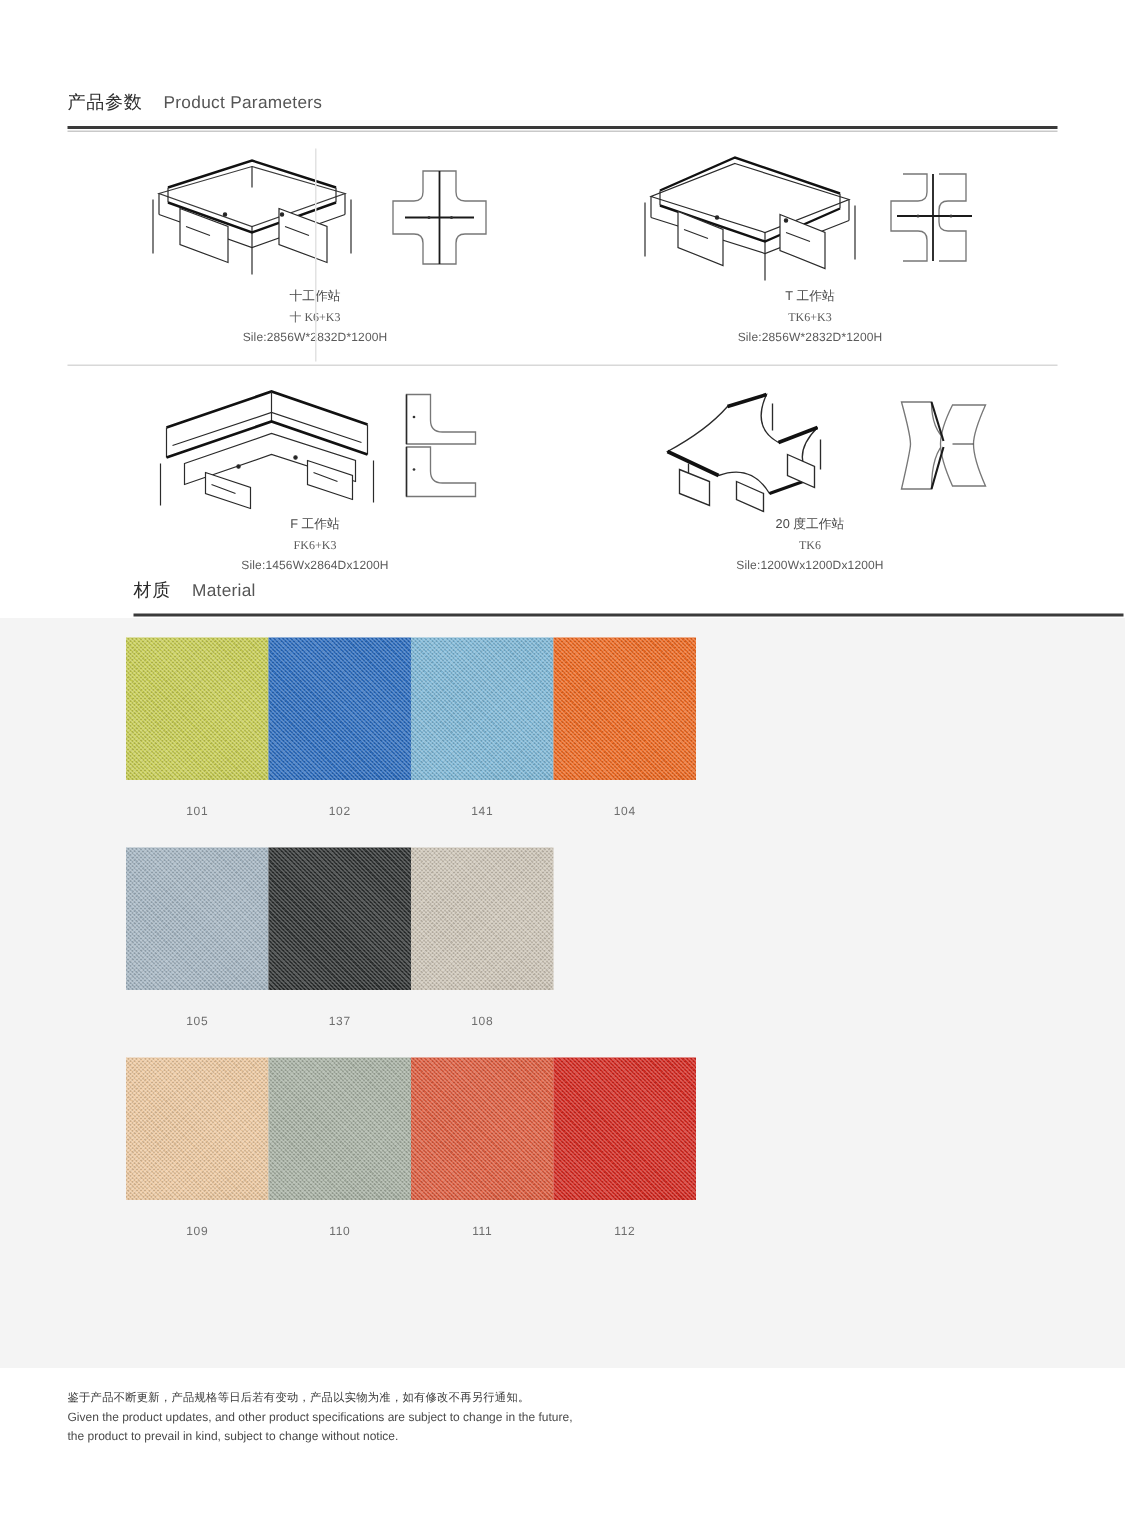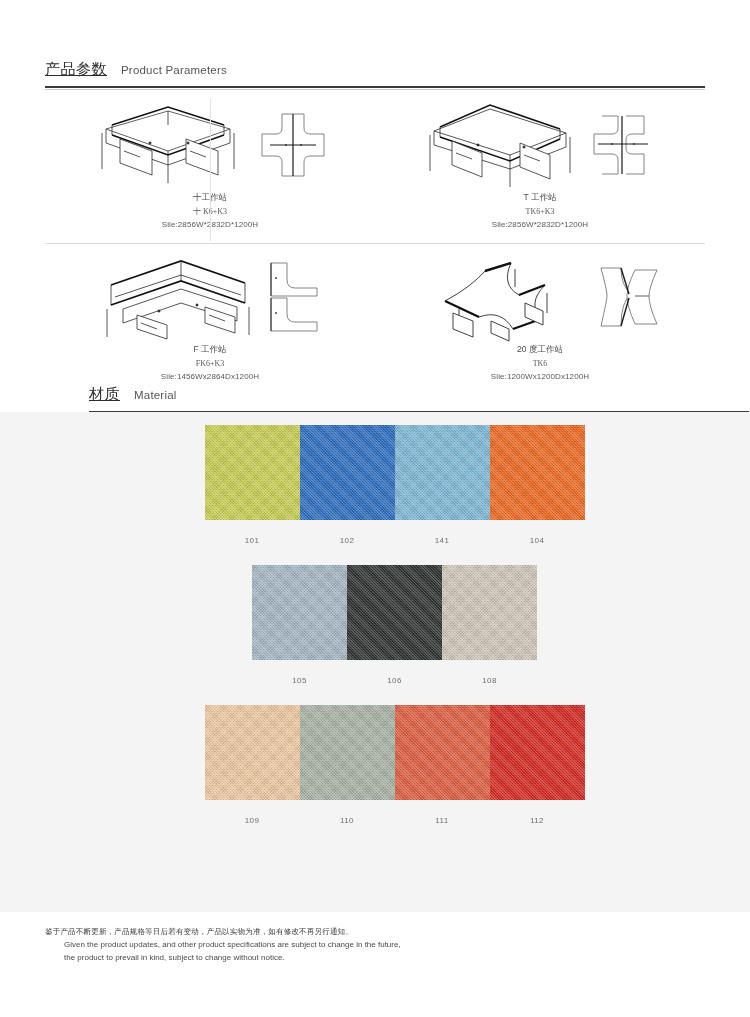--- a/index.html
+++ b/index.html
@@ -15,21 +15,21 @@
 
   
   .section-head{
     position:absolute;
     left:45px;width:660px;
   }
   .section-head .titles{
     display:flex;align-items:baseline;gap:14px;
     padding-bottom:7px;
   }
-  .sh-cn{font-size:15px;color:#2c2c2c;letter-spacing:.5px;text-decoration:underline;}
+  .sh-cn{font-size:12px;color:#2c2c2c;letter-spacing:.5px;}
   .sh-en{font-size:11.5px;color:#555;letter-spacing:.2px;}
   .rule{height:0;border-top:2px solid #3a3a3a;width:100%;}
   .rule-thin{height:0;border-top:1px solid #c9c9c9;width:100%;margin-top:1px;}
 
   
   .products{
     position:absolute;left:45px;top:95px;width:660px;height:300px;
   }
   .prow{display:flex;width:100%;height:148px;}
   .pcell{width:50%;height:100%;position:relative;}
@@ -55,21 +55,21 @@
   .cap-size{font-size:8px;color:#5a5a5a;letter-spacing:.1px;}
 
   
   .material-band{
     position:absolute;left:0;top:412px;width:750px;height:500px;
     background:#f4f4f4;
   }
   .swatch-grid{
     position:absolute;left:45px;top:425px;width:660px;
   }
-  .srow{display:flex;justify-content:center;margin-bottom:20px;margin-left:39px;}
+  .srow{display:flex;justify-content:flex-start;margin-bottom:20px;margin-left:39px;}
   .swatch{width:95px;}
   .chip{
     width:95px;height:95px;position:relative;overflow:hidden;
   }
   .chip .weave{
     position:absolute;inset:0;
     opacity:.40;
     background-image:
       repeating-linear-gradient(45deg, rgba(255,255,255,.55) 0 1px, rgba(0,0,0,0) 1px 2px),
       repeating-linear-gradient(-45deg, rgba(0,0,0,.30) 0 1px, rgba(0,0,0,0) 1px 2px),
@@ -77,21 +77,21 @@
   }
   .chip-num{
     margin-top:16px;text-align:center;font-size:8px;color:#6e6e6e;letter-spacing:.4px;
   }
 
   
   .footer{
     position:absolute;left:45px;top:925px;width:660px;
   }
   .f-cn{font-size:7.5px;color:#3a3a3a;line-height:13px;letter-spacing:.2px;}
-  .f-en{font-size:8px;color:#4a4a4a;line-height:13px;margin-left:19px;}
+  .f-en{font-size:8px;color:#4a4a4a;line-height:13px;}
 </style>
 </head>
 <body>
 
 <div class="page">
 
   <div class="section-head" style="top:60px;">
     <div class="titles">
       <span class="sh-cn">产品参数</span>
       <span class="sh-en">Product Parameters</span>
@@ -309,21 +309,21 @@
       <div class="swatch">
         <div class="chip" style="background-color: rgb(166, 183, 196);">
             <div class="weave"></div>
           </div>
         <div class="chip-num">105</div>
       </div>
       <div class="swatch">
         <div class="chip" style="background-color: rgb(44, 47, 47);">
             <div class="weave"></div>
           </div>
-        <div class="chip-num">106</div>
+        <div class="chip-num">137</div>
       </div>
       <div class="swatch">
         <div class="chip" style="background-color: rgb(207, 199, 185);">
             <div class="weave"></div>
           </div>
         <div class="chip-num">108</div>
       </div>
     </div>
 
     <div class="srow">

